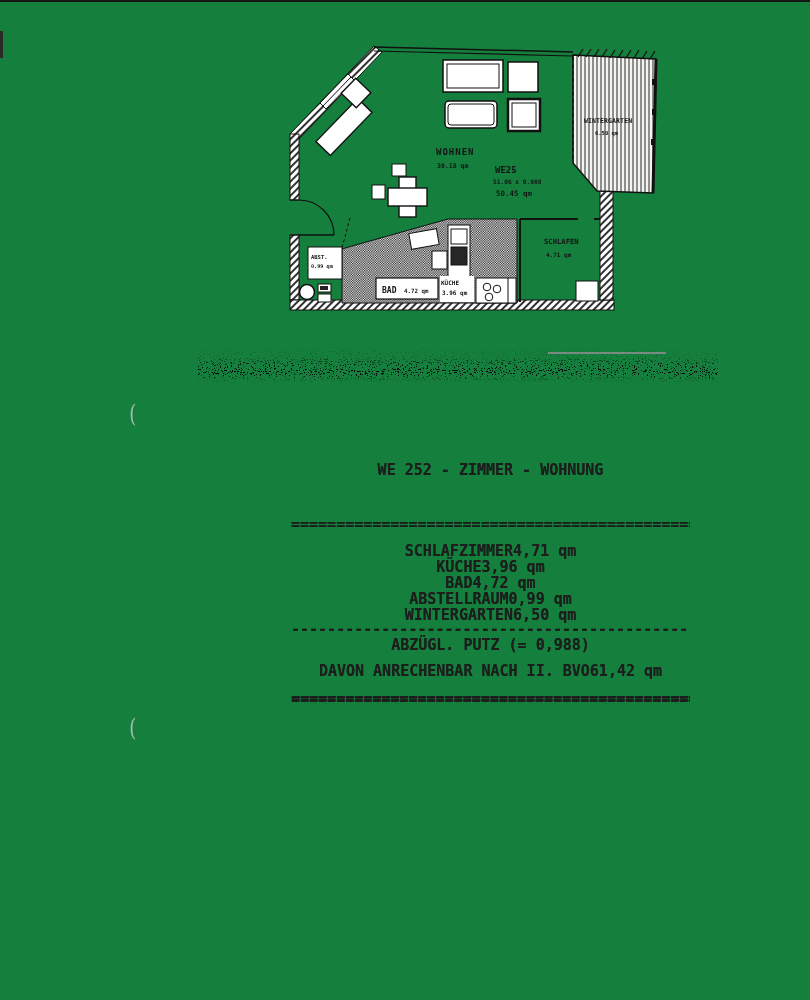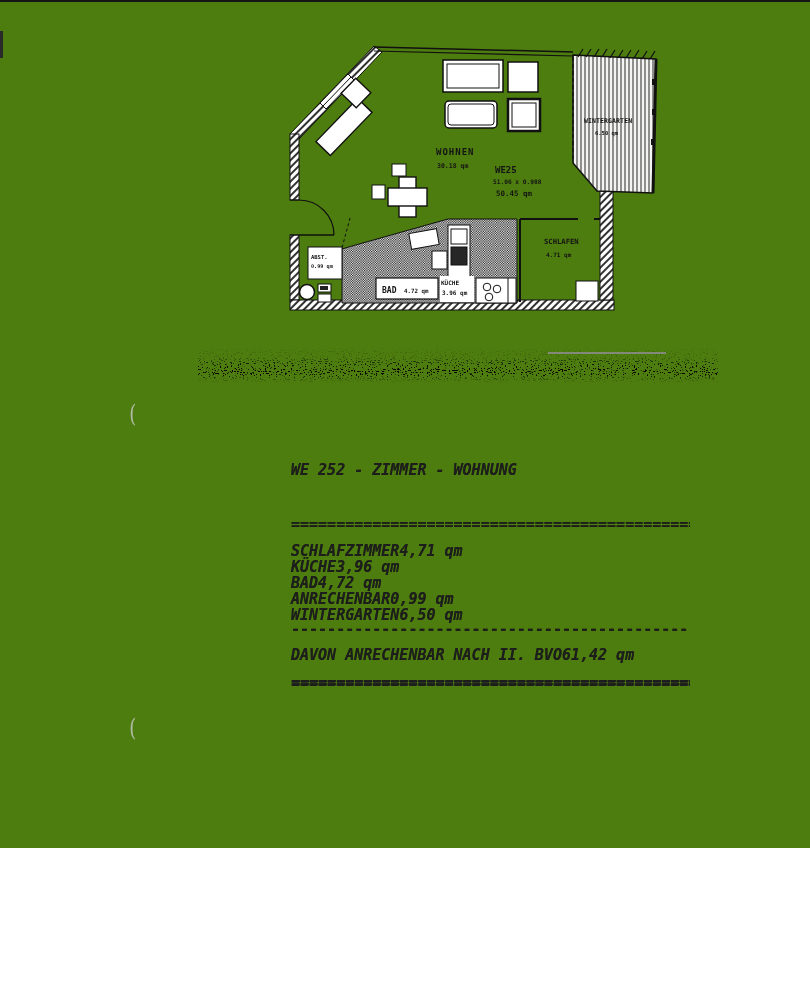--- a/index.html
+++ b/index.html
@@ -1,36 +1,36 @@
 <!DOCTYPE html>
 <html><head>
 <meta charset="utf-8">
 <style>
   html,body{margin:0;padding:0;background:#ffffff;}
-  .page{position:relative;width:810px;height:848px;background:#4d7c0f;overflow:hidden;
+  .page{position:relative;width:810px;height:1000px;background:#15803d;overflow:hidden;
         font-family:"DejaVu Sans Mono","Liberation Mono",monospace;}
   .topline{position:absolute;left:0;top:0;width:810px;height:2px;background:#151515;}
   .notch{position:absolute;left:0;top:31px;width:3px;height:27px;background:#2a2a2a;}
 
   .plan{position:absolute;left:280px;top:35px;}
   .plan text{font-family:"DejaVu Sans Mono","Liberation Mono",monospace;font-weight:900;fill:#141414;}
 
   .noiseband{position:absolute;left:198px;top:347px;width:520px;height:36px;
     -webkit-mask-image:linear-gradient(180deg,transparent 0,rgba(0,0,0,.25) 30%,#000 55%,#000 78%,rgba(0,0,0,.2) 92%,transparent);
     mask-image:linear-gradient(180deg,transparent 0,rgba(0,0,0,.25) 30%,#000 55%,#000 78%,rgba(0,0,0,.2) 92%,transparent);}
   .streak{position:absolute;left:548px;top:352px;width:118px;height:2px;background:#8d8d8d;opacity:.85;}
 
   .paren{position:absolute;color:#c9c9c9;font-family:"DejaVu Serif","Liberation Serif",serif;
          font-size:24px;transform:scaleX(.75);opacity:.8;}
   .paren.p1{left:128px;top:400px;}
   .paren.p2{left:128px;top:714px;}
 
   .doc{position:absolute;left:291px;top:462px;width:399px;color:#1d1d1d;font-weight:700;
        font-size:15px;line-height:16px;text-shadow:0 0 .5px rgba(0,0,0,.55);}
-  .row{display:flex;justify-content:flex-start;white-space:pre;font-style:italic;}
+  .row{display:flex;justify-content:center;white-space:pre;}
   .sep{white-space:nowrap;overflow:hidden;height:16px;letter-spacing:0;}
   .sep.heavy{text-shadow:0 1px 0 currentColor,.6px 0 0 currentColor;}
   .sep.first{margin-top:38px;}
   .rows-block{margin-top:11px;}
   .sep.dash{margin-top:-2px;}
   .davon{margin-top:10px;}
   .sep.last{margin-top:11px;}
 </style>
 </head>
 <body>
@@ -207,31 +207,34 @@
       </div>
       <div class="row">
         <span>KÜCHE</span>
         <span>3,96 qm</span>
       </div>
       <div class="row">
         <span>BAD</span>
         <span>4,72 qm</span>
       </div>
       <div class="row">
-        <span>ANRECHENBAR</span>
+        <span>ABSTELLRAUM</span>
         <span>0,99 qm</span>
       </div>
       <div class="row">
         <span>WINTERGARTEN</span>
         <span>6,50 qm</span>
       </div>
     </div>
 
     <div class="sep dash">------------------------------------------------</div>
 
+    <div class="row">
+      <span>ABZÜGL. PUTZ (= 0,988)</span>
+    </div>
 
     <div class="row davon">
       <span>DAVON ANRECHENBAR NACH II. BVO</span>
       <span>61,42 qm</span>
     </div>
 
     <div class="sep heavy last">================================================</div>
   </div>
 </div>
 

